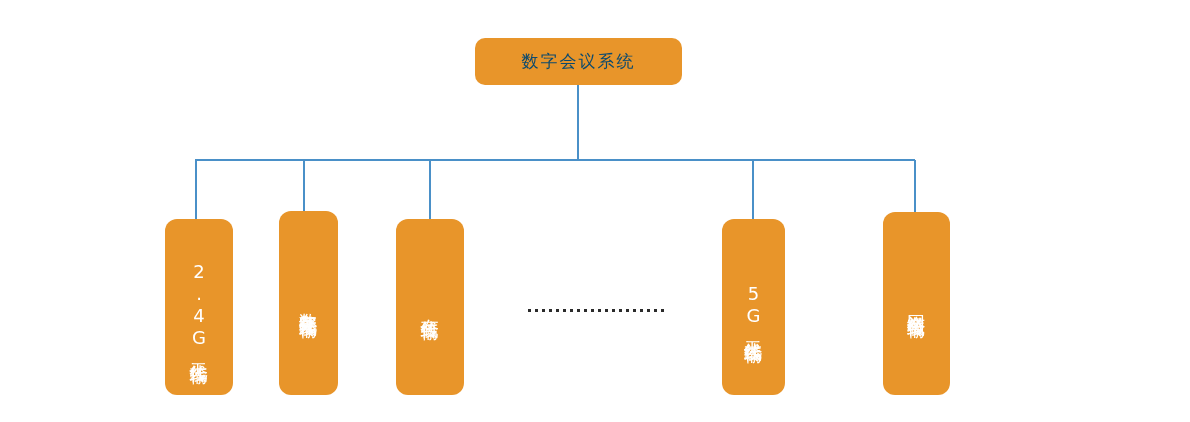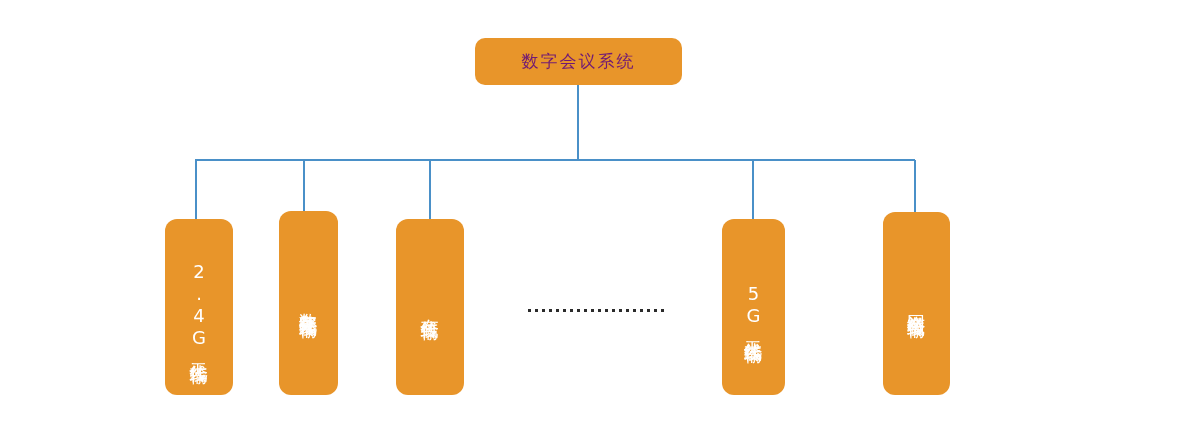--- a/index.html
+++ b/index.html
@@ -34,21 +34,21 @@
     justify-content: center;
     color: #FFFFFF;
   }
   .node-root {
     border-radius: 10px;
   }
   .node-label-h {
     font-size: 17px;
     letter-spacing: 2px;
     line-height: 1.2;
-    color: #701a75;
+    color: #0c4a6e;
     white-space: nowrap;
   }
   .node-label-v {
     writing-mode: vertical-rl;
     text-orientation: upright;
     font-size: 18px;
     line-height: 1.28;
     letter-spacing: 1px;
     color: #FFFFFF;
     text-align: center;

